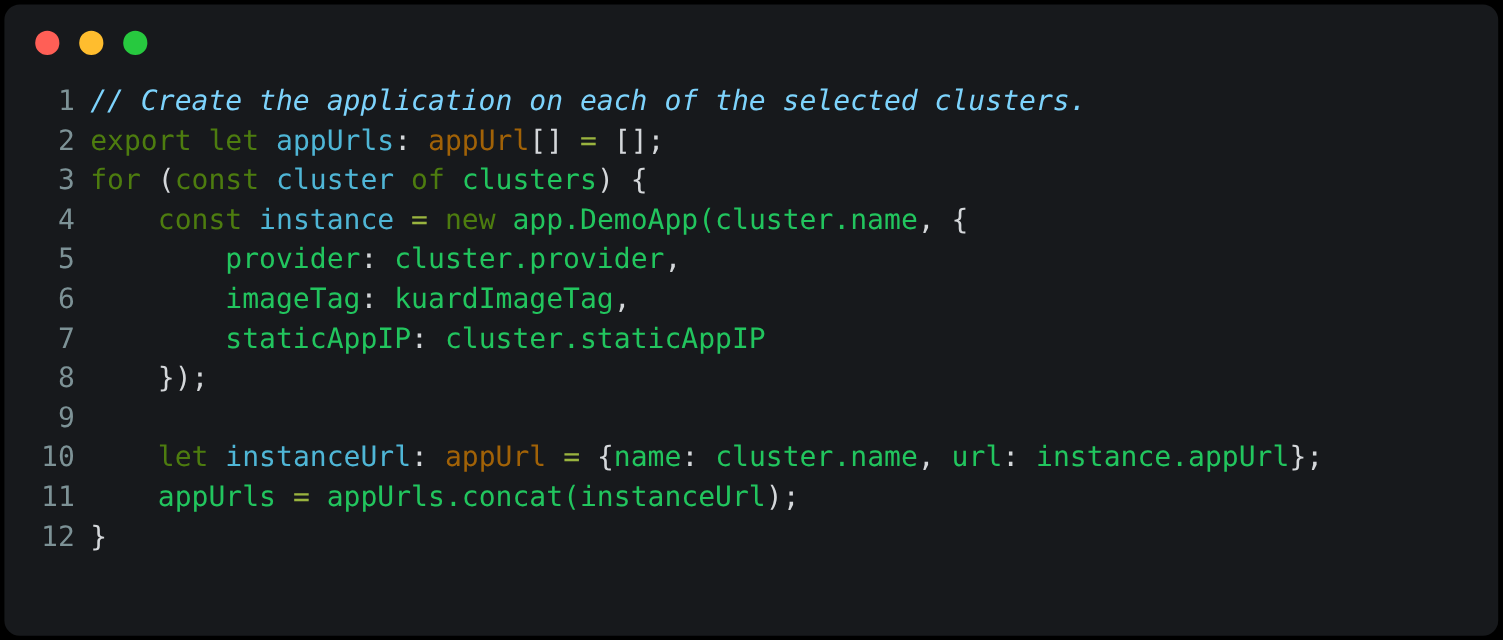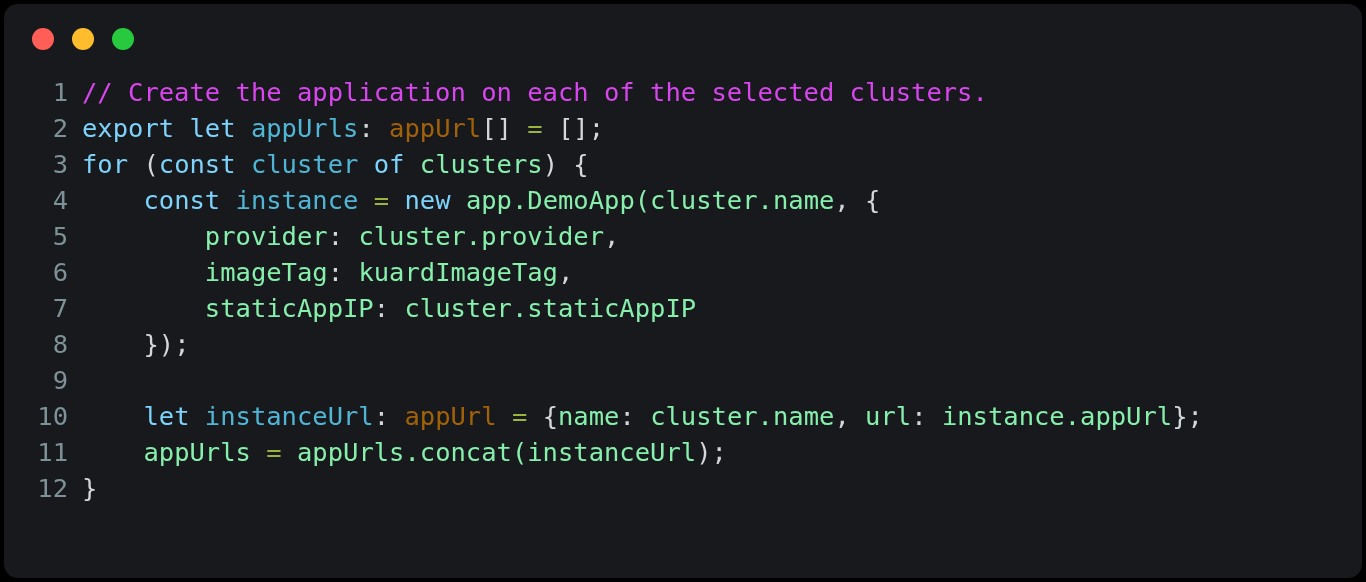--- a/index.html
+++ b/index.html
@@ -85,26 +85,26 @@
     flex-shrink: 0;
   }
 
   .code-text {
     white-space: pre;
     flex: 1 1 auto;
     overflow: hidden;
   }
 
   
-  .t-comment  { color: #d946ef; }
-  .t-keyword  { color: #7dd3fc; }
+  .t-comment  { color: #7dd3fc; font-style: italic; }
+  .t-keyword  { color: #4d7c0f; }
   .t-var      { color: #4fb6d6; }
   .t-type     { color: #a16207; }
   .t-op       { color: #9ab43f; }
-  .t-ident    { color: #86efac; }
+  .t-ident    { color: #22c55e; }
   .t-punct    { color: #d4d7da; }
   .t-plain    { color: #d4d7da; }
 </style>
 </head>
 <body>
 
 <div id="app">
   <div class="window">
 
     <div class="titlebar">

